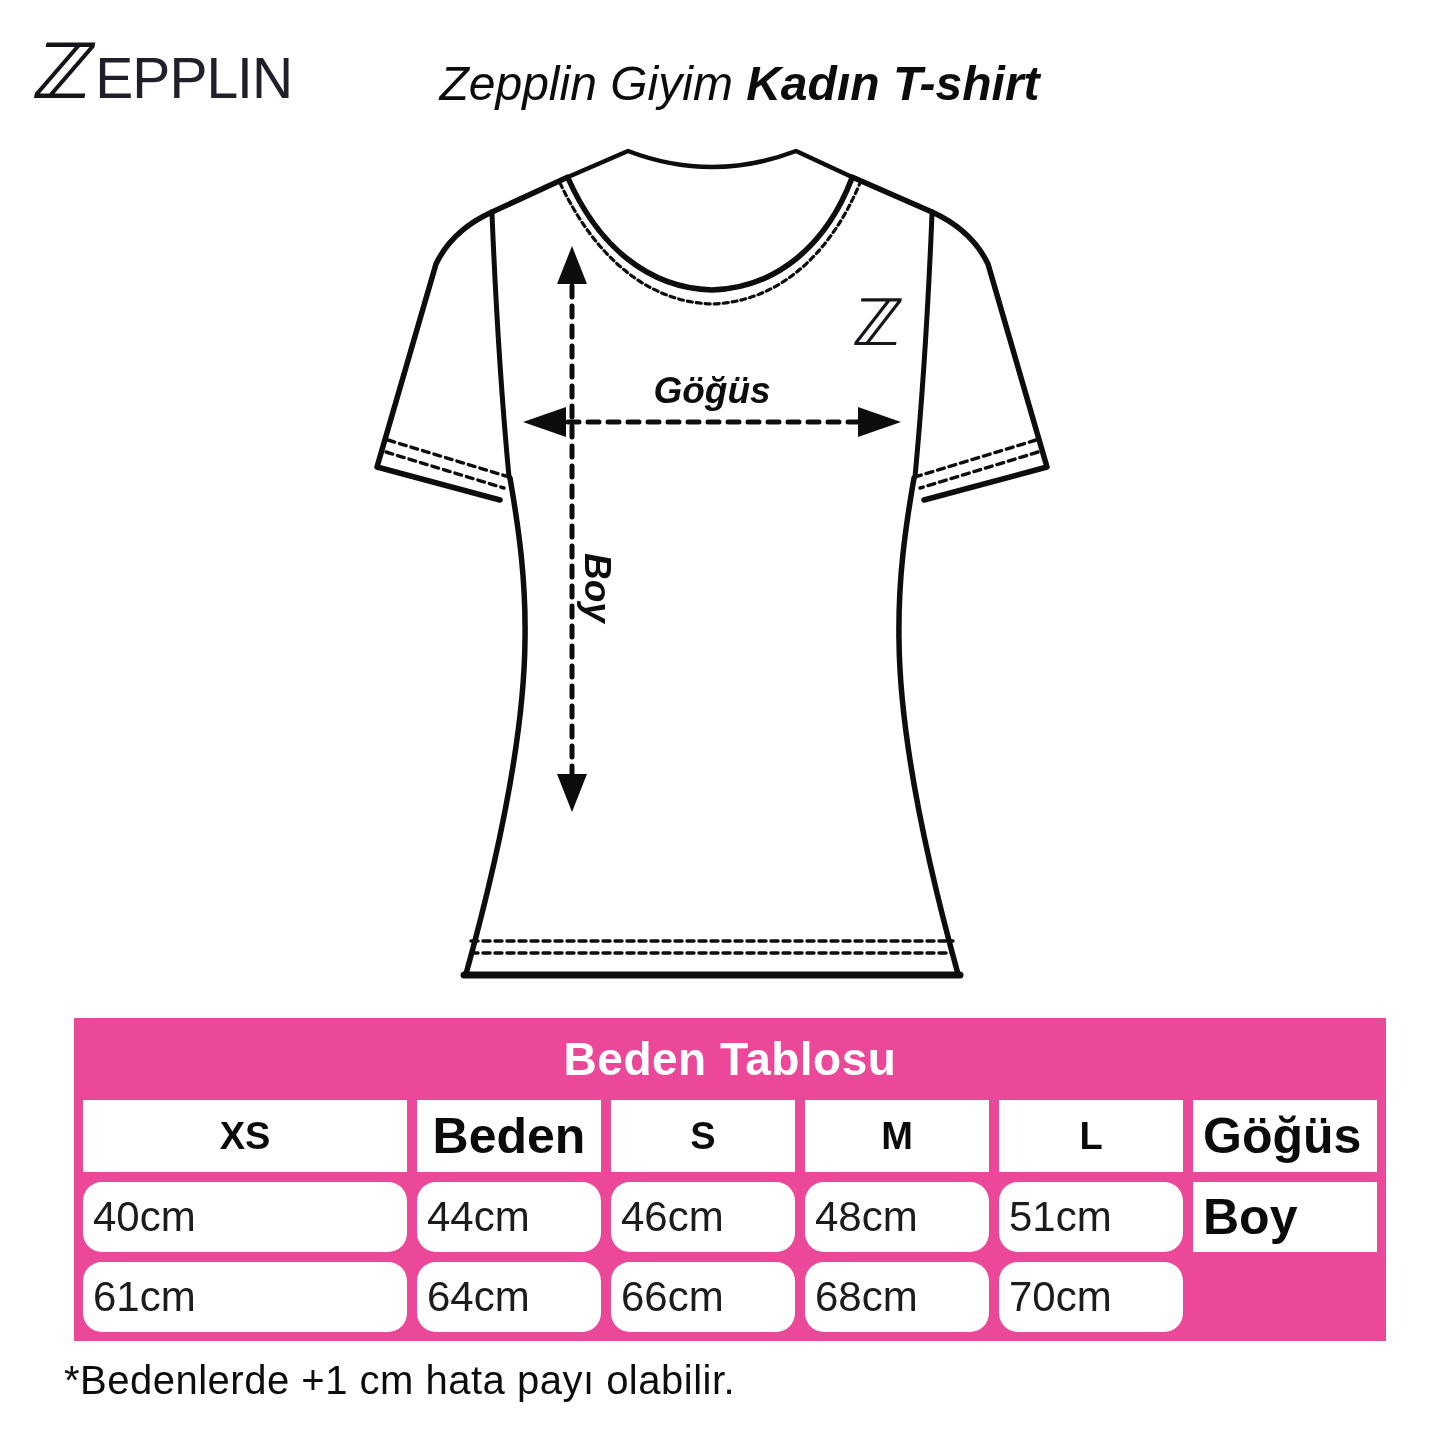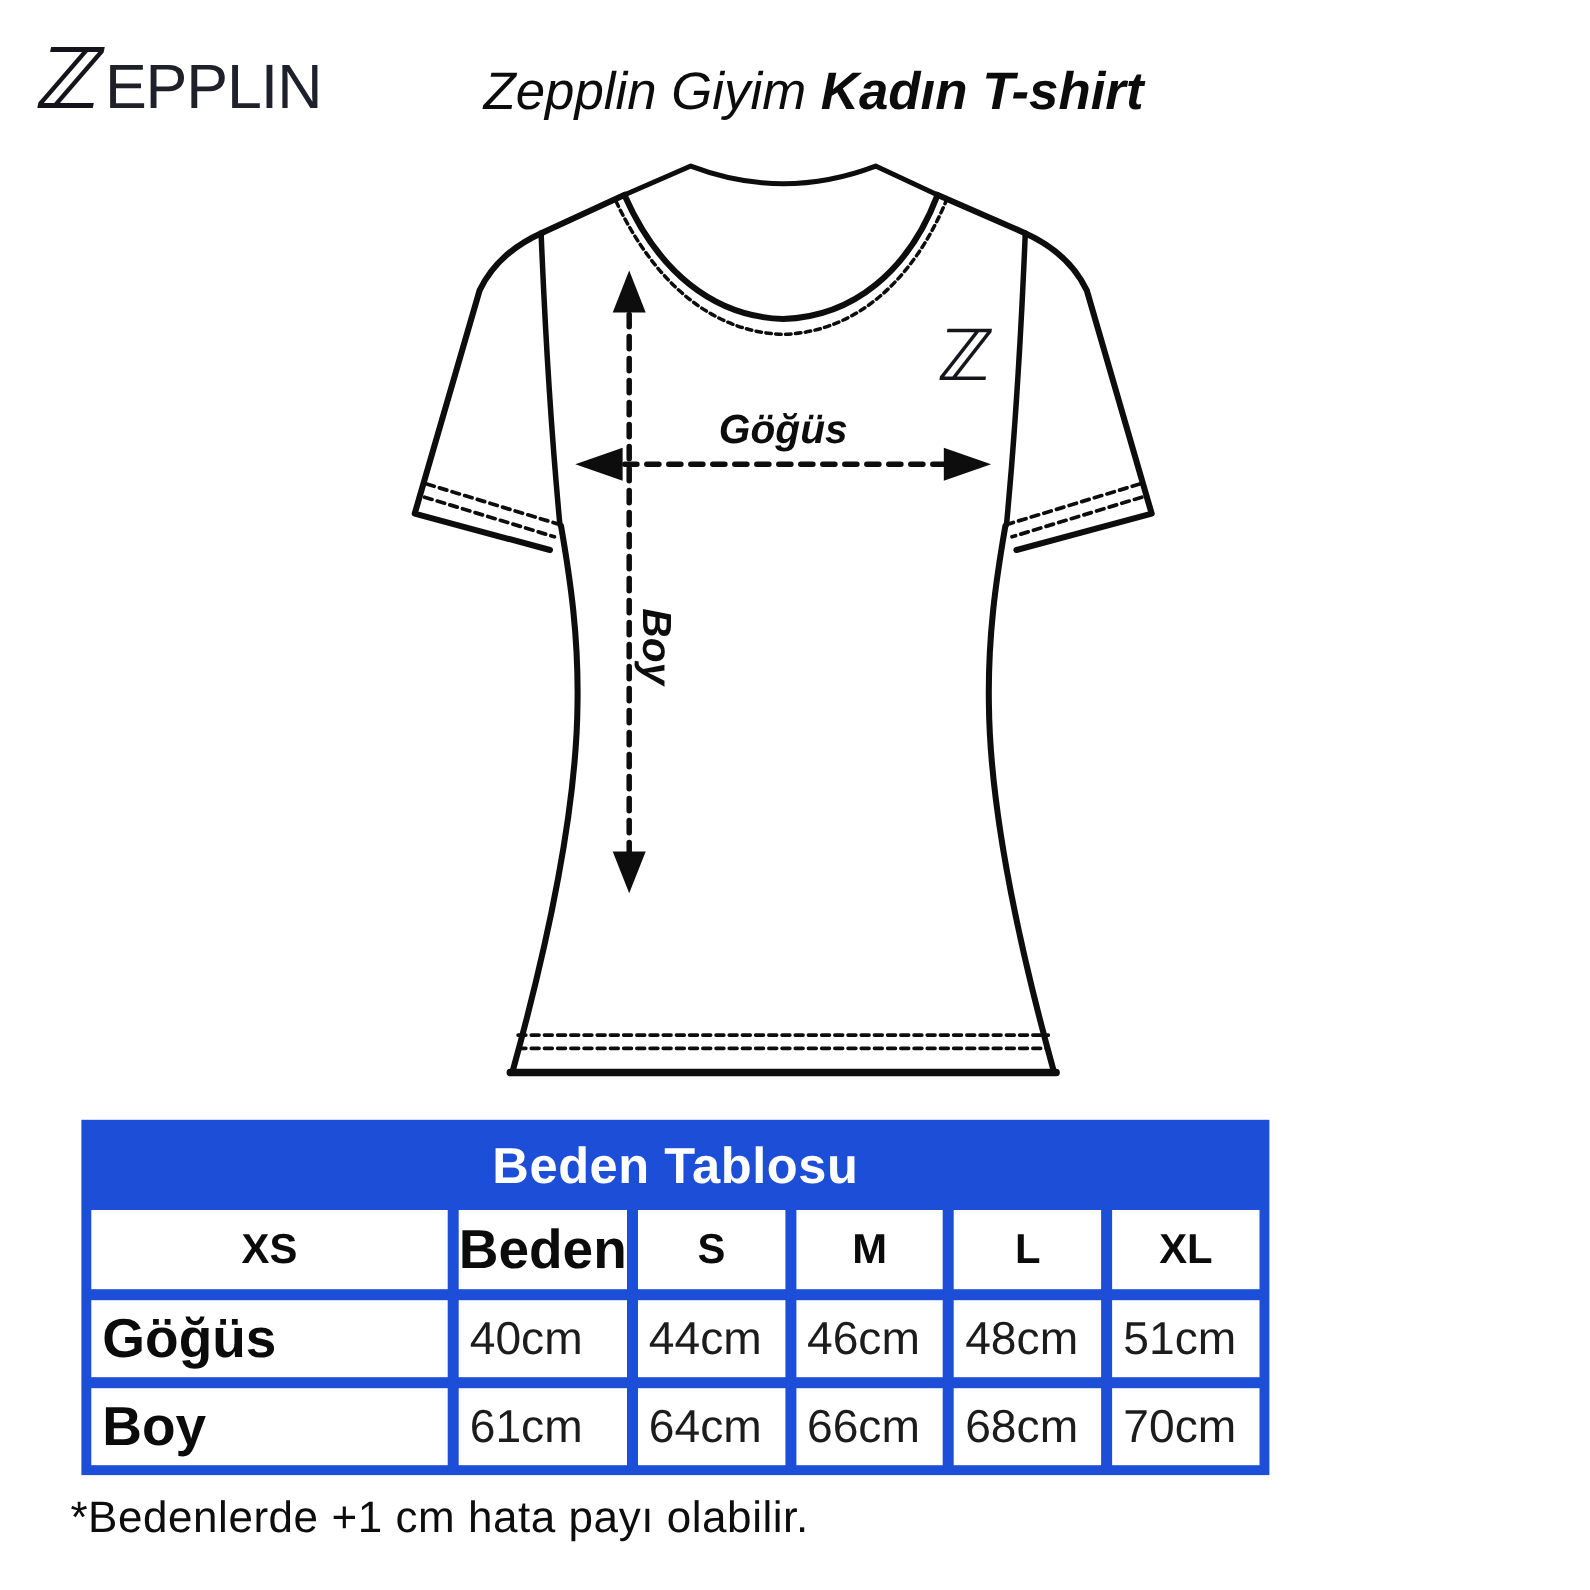--- a/index.html
+++ b/index.html
@@ -38,38 +38,38 @@
   .shirt-wrap { position:absolute; left:330px; top:128px; width:780px; height:892px; }
   .shirt-wrap svg { width:100%; height:100%; display:block; }
   .measure-label {
     font-family:"Liberation Sans", sans-serif;
     font-style:italic; font-weight:600; font-size:37px; fill:#0d0d0d;
   }
   .chest-logo-text { font-family:"DejaVu Sans", sans-serif; font-size:64px; fill:#15151b; }
 
   
   .size-table {
-    position:absolute; left:74px; top:1018px; width:1080px;
-    background:#1d4ed8; padding:0 9px 9px 9px;
+    position:absolute; left:74px; top:1018px; width:1312px;
+    background:#ec4899; padding:0 9px 9px 9px;
   }
   .tbl-title {
     height:82px; display:flex; align-items:center; justify-content:center;
     color:#ffffff; font-size:46px; font-weight:bold; letter-spacing:0.5px;
   }
   .tbl-grid {
     display:grid;
     grid-template-columns:324px repeat(5, 1fr);
     grid-template-rows:72px 70px 70px;
     gap:10px;
   }
   .cell { background:#ffffff; display:flex; align-items:center; color:#0b0b0b; }
   .cell.c-colhead { font-weight:bold; font-size:38px; justify-content:center; }
   .cell.c-beden   { font-weight:bold; font-size:50px; justify-content:center; }
   .cell.c-rowlab  { font-weight:bold; font-size:50px; padding-left:10px; }
-  .cell.c-value   { font-weight:400; font-size:42px; padding-left:10px; color:#1c1c1c; }
+  .cell.c-value   { font-weight:400; font-size:42px; padding-left:10px; color:#1c1c1c;border-radius:19px; }
 
   .footnote {
     position:absolute; left:64px; top:1358px;
     font-size:40px; font-weight:400; color:#0d0d0d; letter-spacing:0.5px;
   }
 </style>
 </head>
 <body>
 
 <div class="logo">
@@ -129,21 +129,20 @@
 
 <div class="size-table">
   <div class="tbl-title">Beden Tablosu</div>
   <div class="tbl-grid">
 
     <div class="cell c-colhead">XS</div>
     <div class="cell c-beden">Beden</div>
     <div class="cell c-colhead">S</div>
     <div class="cell c-colhead">M</div>
     <div class="cell c-colhead">L</div>
-    <div class="cell c-colhead">XL</div>
 
     <div class="cell c-rowlab">Göğüs</div>
     <div class="cell c-value">40cm</div>
     <div class="cell c-value">44cm</div>
     <div class="cell c-value">46cm</div>
     <div class="cell c-value">48cm</div>
     <div class="cell c-value">51cm</div>
 
     <div class="cell c-rowlab">Boy</div>
     <div class="cell c-value">61cm</div>

